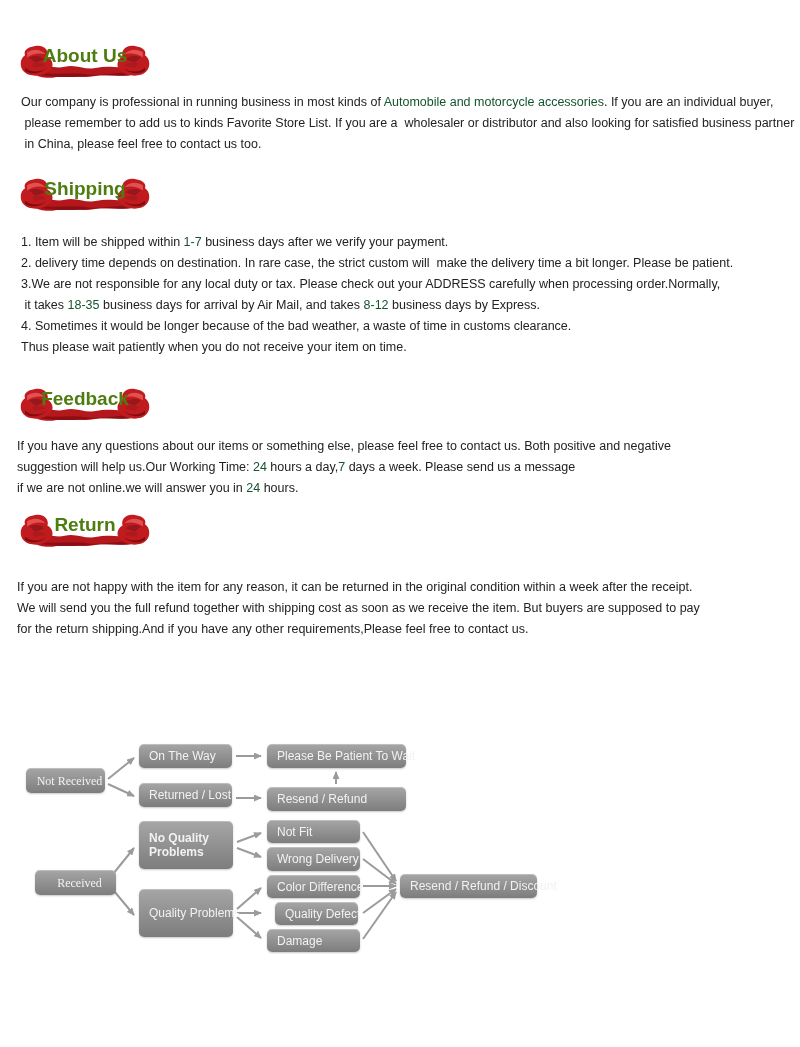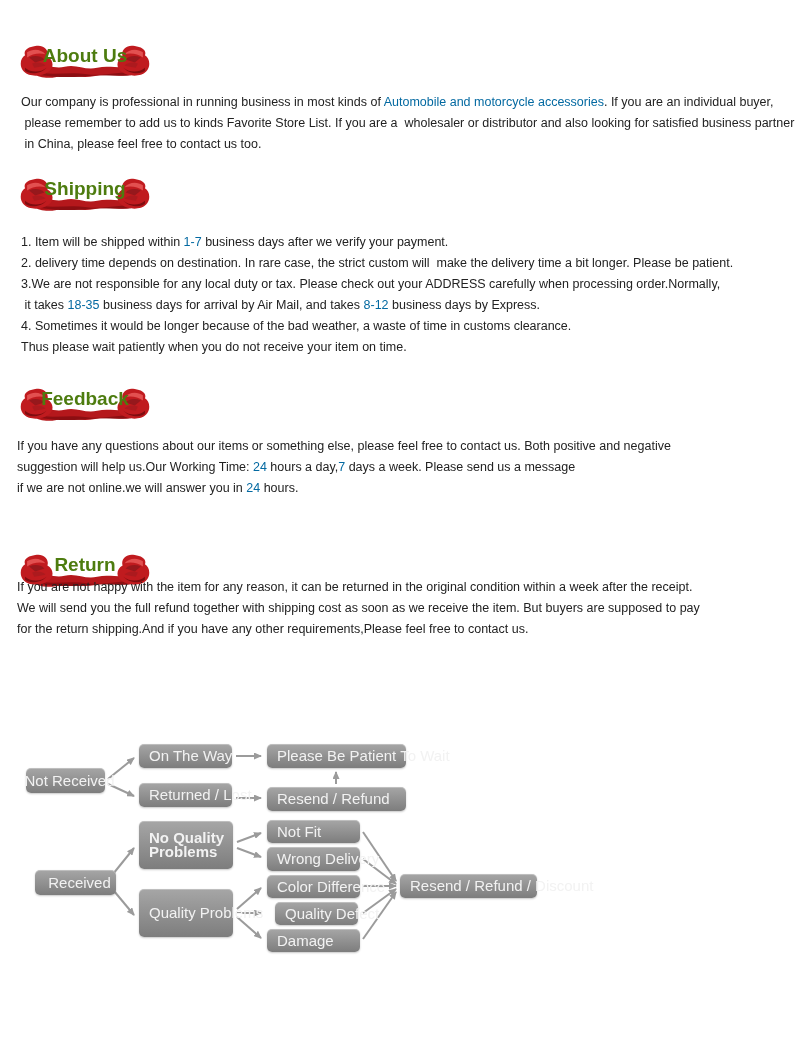--- a/index.html
+++ b/index.html
@@ -44,51 +44,51 @@
     position: absolute;
     color: #222222;
     font-size: 12.5px;
   }
   .para p {
     margin: 0;
     height: 21px;
     line-height: 21px;
     white-space: pre;
   }
-  .para .red { color: #0369a1; }
+  .para .red { color: #14532d; }
 
   
   .flow {
     position: absolute;
     left: 0;
     top: 735px;
     width: 800px;
     height: 240px;
   }
   .flow .arrows {
     position: absolute;
     left: 0; top: 0;
     width: 800px;
     height: 240px;
   }
   .node {
     position: absolute;
     background: linear-gradient(#a6a6a6, #7d7d7d);
     border-radius: 5px;
     color: #f2f2f2;
-    font-size: 15px;
+    font-size: 12px;
     line-height: 14px;
     display: flex;
     align-items: center;
     padding-left: 10px;
     white-space: nowrap;
     box-shadow: 0 1px 2px rgba(0,0,0,0.22), inset 0 1px 0 rgba(255,255,255,0.28);
   }
   .node.wrap { white-space: normal; padding-right: 6px; font-weight: bold; }
-  .node.center { justify-content: center; padding-left: 8px; }
+  .node.center { justify-content: center; padding-left: 8px; font-family: Liberation Serif, serif; }
 
   .svg-defs { position: absolute; width: 0; height: 0; }
 </style>
 </head>
 <body>
 
 <div class="page">
 
   <svg class="svg-defs" aria-hidden="true">
     <defs>
@@ -149,21 +149,21 @@
       <span class="banner-title">Feedback</span>
     </div>
     <div class="para" style="left:17px; top:436px">
       <p><span>If you have any questions about our items or something else, please feel free to contact us. Both positive and negative</span></p>
       <p><span>suggestion will help us.Our Working Time: </span><span class="red">24</span><span> hours a day,</span><span class="red">7</span><span> days a week. Please send us a message</span></p>
       <p><span>if we are not online.we will answer you in </span><span class="red">24</span><span> hours.</span></p>
     </div>
   </section>
 
   <section>
-    <div class="banner" style="top:552px">
+    <div class="banner" style="top:512px">
       <svg class="ribbon" viewBox="0 0 128 34" preserveAspectRatio="none">
           <use href="#ribbon"></use>
         </svg>
       <span class="banner-title">Return</span>
     </div>
     <div class="para" style="left:17px; top:577px">
       <p><span>If you are not happy with the item for any reason, it can be returned in the original condition within a week after the receipt.</span></p>
       <p><span>We will send you the full refund together with shipping cost as soon as we receive the item. But buyers are supposed to pay</span></p>
       <p><span>for the return shipping.And if you have any other requirements,Please feel free to contact us.</span></p>
     </div>

